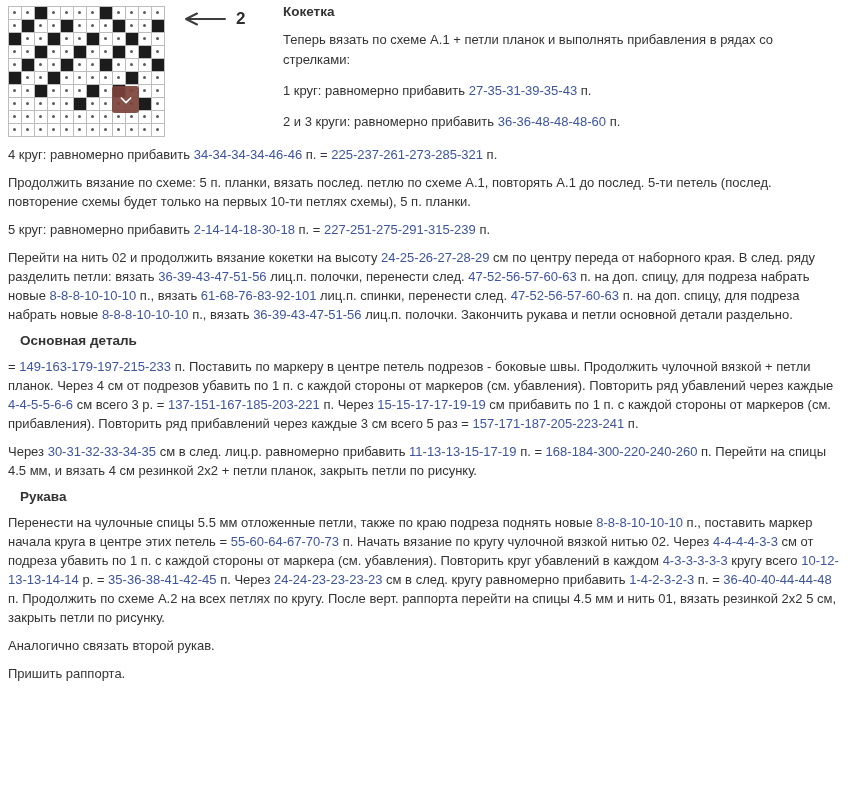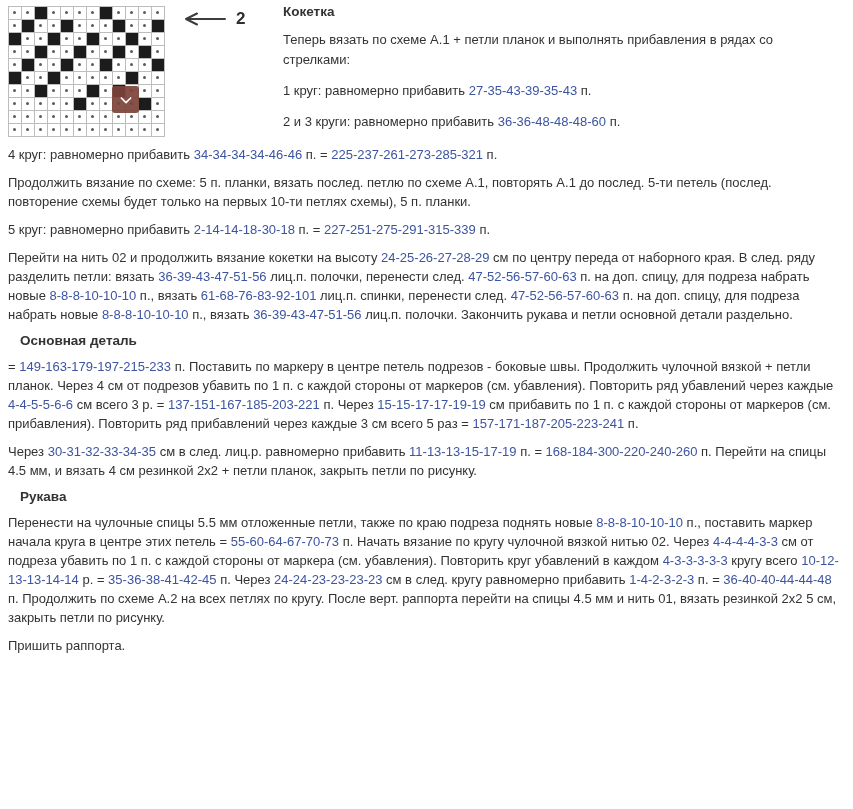--- a/index.html
+++ b/index.html
@@ -190,35 +190,36 @@
         <svg width="46" height="18" viewBox="0 0 46 18">
           <path d="M44 9 H5 M5 9 L16 3.5 M5 9 L16 14.5" fill="none" stroke="#3d3d3d" stroke-width="2" stroke-linecap="round"></path>
         </svg>
         <span class="arrow-num">2</span>
       </div>
     </div>
 
     <div class="yoke-text">
       <h3 class="hd">Кокетка</h3>
       <p>Теперь вязать по схеме А.1 + петли планок и выполнять прибавления в рядах со стрелками:</p>
-      <p>1 круг: равномерно прибавить <span class="num">27-35-43-39-35-43</span> п.</p>
+      <p>1 круг: равномерно прибавить <span class="num">27-35-31-39-35-43</span> п.</p>
       <p>2 и 3 круги: равномерно прибавить <span class="num">36-36-48-48-48-60</span> п.</p>
     </div>
 
   </div>
 
   <div class="body-text">
     <p>4 круг: равномерно прибавить <span class="num">34-34-34-34-46-46</span> п. = <span class="num">225-237-261-273-285-321</span> п.</p>
     <p>Продолжить вязание по схеме: 5 п. планки, вязать послед. петлю по схеме А.1, повторять А.1 до послед. 5-ти петель (послед. повторение схемы будет только на первых 10-ти петлях схемы), 5 п. планки.</p>
-    <p>5 круг: равномерно прибавить <span class="num">2-14-14-18-30-18</span> п. = <span class="num">227-251-275-291-315-339</span> п.</p>
+    <p>5 круг: равномерно прибавить <span class="num">2-14-14-18-30-18</span> п. = <span class="num">227-251-275-291-315-239</span> п.</p>
     <p>Перейти на нить 02 и продолжить вязание кокетки на высоту <span class="num">24-25-26-27-28-29</span> см по центру переда от наборного края. В след. ряду разделить петли: вязать <span class="num">36-39-43-47-51-56</span> лиц.п. полочки, перенести след. <span class="num">47-52-56-57-60-63</span> п. на доп. спицу, для подреза набрать новые <span class="num">8-8-8-10-10-10</span> п., вязать <span class="num">61-68-76-83-92-101</span> лиц.п. спинки, перенести след. <span class="num">47-52-56-57-60-63</span> п. на доп. спицу, для подреза набрать новые <span class="num">8-8-8-10-10-10</span> п., вязать <span class="num">36-39-43-47-51-56</span> лиц.п. полочки. Закончить рукава и петли основной детали раздельно.</p>
 
     <h3 class="hd">Основная деталь</h3>
     <p>= <span class="num">149-163-179-197-215-233</span> п. Поставить по маркеру в центре петель подрезов - боковые швы. Продолжить чулочной вязкой + петли планок. Через 4 см от подрезов убавить по 1 п. с каждой стороны от маркеров (см. убавления). Повторить ряд убавлений через каждые <span class="num">4-4-5-5-6-6</span> см всего 3 р. = <span class="num">137-151-167-185-203-221</span> п. Через <span class="num">15-15-17-17-19-19</span> см прибавить по 1 п. с каждой стороны от маркеров (см. прибавления). Повторить ряд прибавлений через каждые 3 см всего 5 раз = <span class="num">157-171-187-205-223-241</span> п.</p>
     <p>Через <span class="num">30-31-32-33-34-35</span> см в след. лиц.р. равномерно прибавить <span class="num">11-13-13-15-17-19</span> п. = <span class="num">168-184-300-220-240-260</span> п. Перейти на спицы 4.5 мм, и вязать 4 см резинкой 2х2 + петли планок, закрыть петли по рисунку.</p>
 
     <h3 class="hd">Рукава</h3>
     <p>Перенести на чулочные спицы 5.5 мм отложенные петли, также по краю подреза поднять новые <span class="num">8-8-8-10-10-10</span> п., поставить маркер начала круга в центре этих петель = <span class="num">55-60-64-67-70-73</span> п. Начать вязание по кругу чулочной вязкой нитью 02. Через <span class="num">4-4-4-4-3-3</span> см от подреза убавить по 1 п. с каждой стороны от маркера (см. убавления). Повторить круг убавлений в каждом <span class="num">4-3-3-3-3-3</span> кругу всего <span class="num">10-12-13-13-14-14</span> р. = <span class="num">35-36-38-41-42-45</span> п. Через <span class="num">24-24-23-23-23-23</span> см в след. кругу равномерно прибавить <span class="num">1-4-2-3-2-3</span> п. = <span class="num">36-40-40-44-44-48</span> п. Продолжить по схеме А.2 на всех петлях по кругу. После верт. раппорта перейти на спицы 4.5 мм и нить 01, вязать резинкой 2х2 5 см, закрыть петли по рисунку.</p>
+    <p>Аналогично связать второй рукав.</p>
 
     <p>Пришить раппорта.</p>
   </div>
 
 </div>
 
 </body></html>

